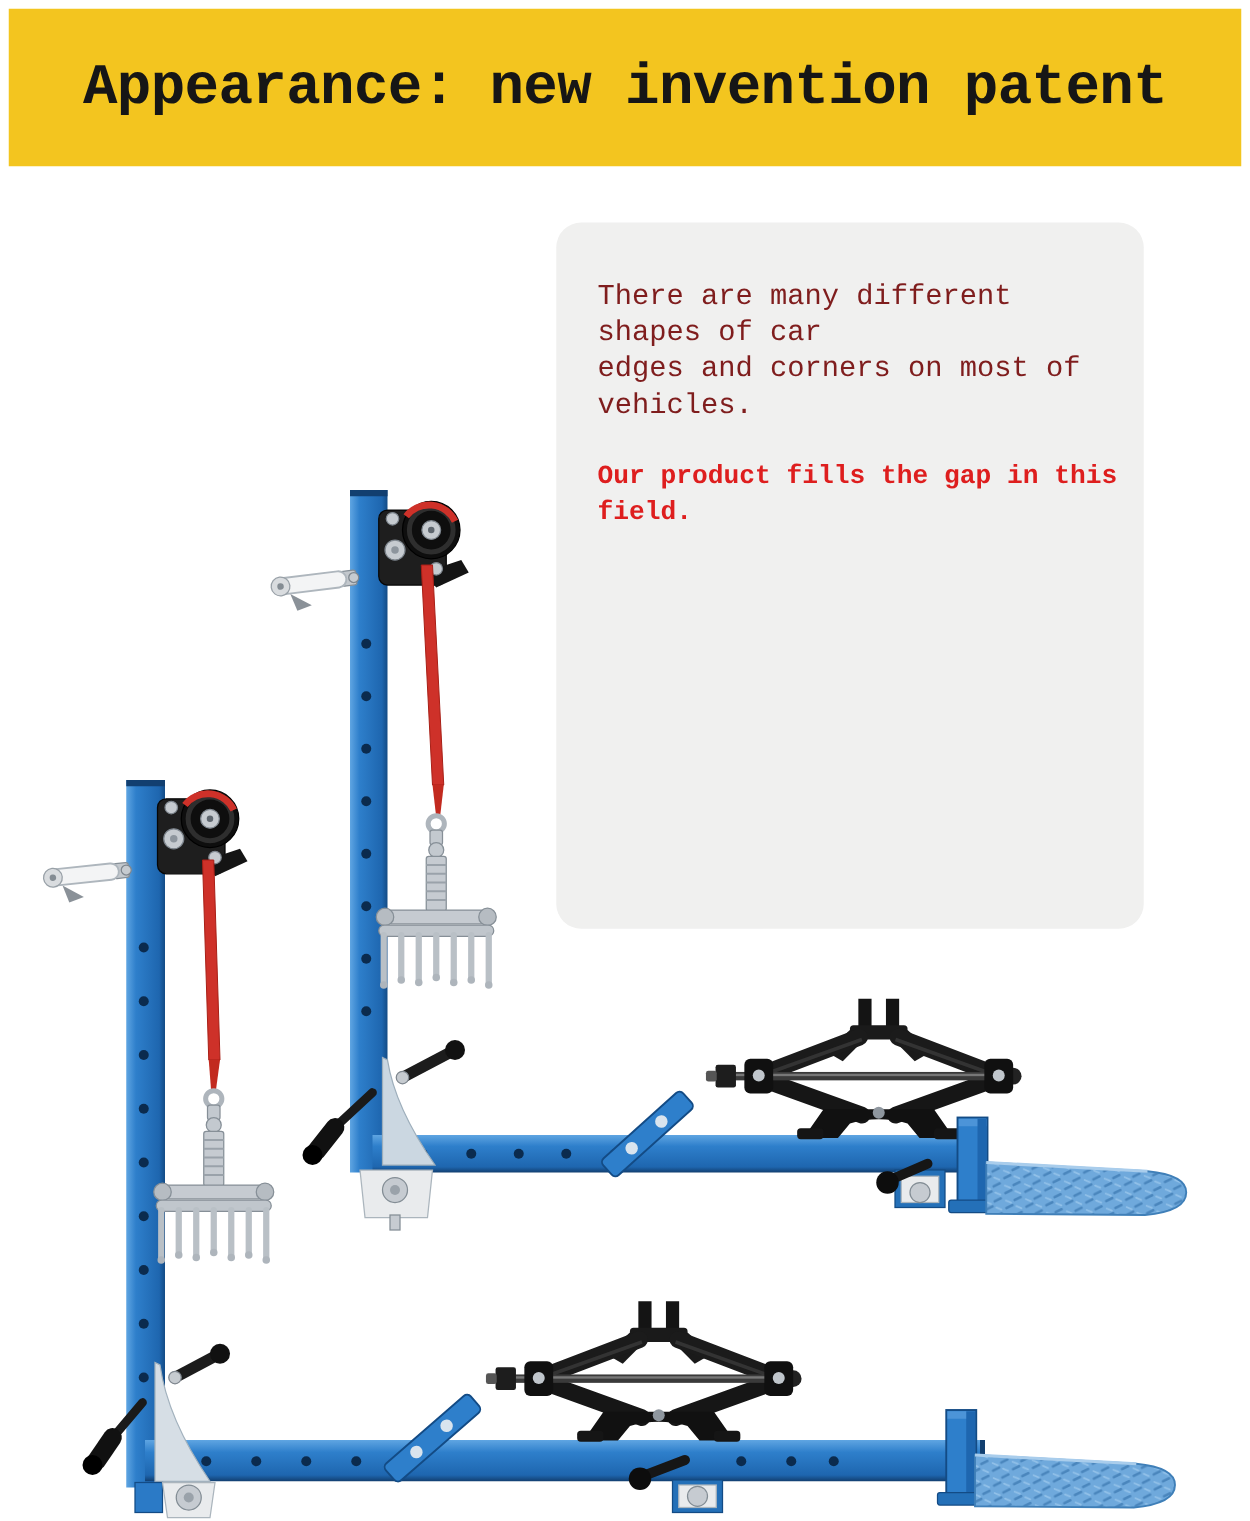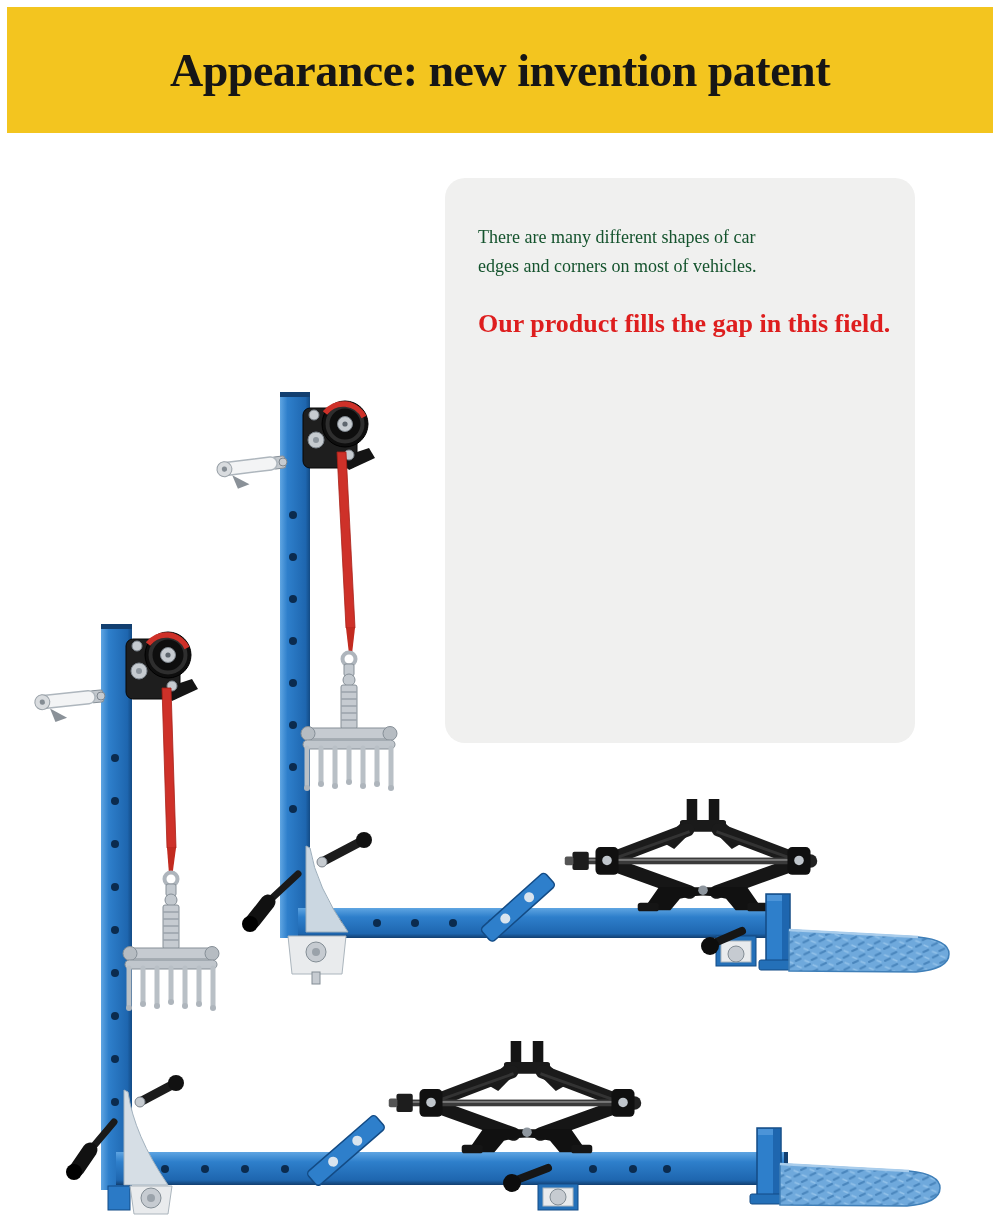--- a/index.html
+++ b/index.html
@@ -1,24 +1,24 @@
 <!DOCTYPE html>
 <html><head>
 <meta charset="utf-8">
 <style>
   html,body{margin:0;padding:0;background:#ffffff;}
   .page{position:relative;width:1000px;height:1217px;background:#ffffff;overflow:hidden;
-        font-family:Liberation Serif, serif;}
+        font-family:Liberation Mono, monospace;}
   .banner{position:absolute;left:7px;top:7px;width:986px;height:126px;background:#F3C51F;
           display:flex;align-items:center;justify-content:center;}
   .banner-text{font-size:46px;font-weight:bold;color:#161616;letter-spacing:-0.5px;}
   .info-box{position:absolute;left:445px;top:178px;width:470px;height:565px;background:#F0F0EF;
             border-radius:20px;padding:45px 18px 0 33px;box-sizing:border-box;}
-  .para{white-space:pre-line;font-size:18px;line-height:29px;color:#14532d;margin:0 0 28px 0;}
-  .para-highlight{white-space:pre-line;font-size:26px;line-height:29px;font-weight:bold;color:#DE1E1E;margin:0;}
+  .para{white-space:pre-line;font-size:23px;line-height:29px;color:#7f1d1d;margin:0 0 28px 0;}
+  .para-highlight{white-space:pre-line;font-size:21px;line-height:29px;font-weight:bold;color:#DE1E1E;margin:0;}
   svg.illus{position:absolute;left:0;top:0;}
 </style>
 </head>
 <body>
 
 <div class="page">
 
   <div class="banner">
     <span class="banner-text">Appearance: new invention patent</span>
   </div>

